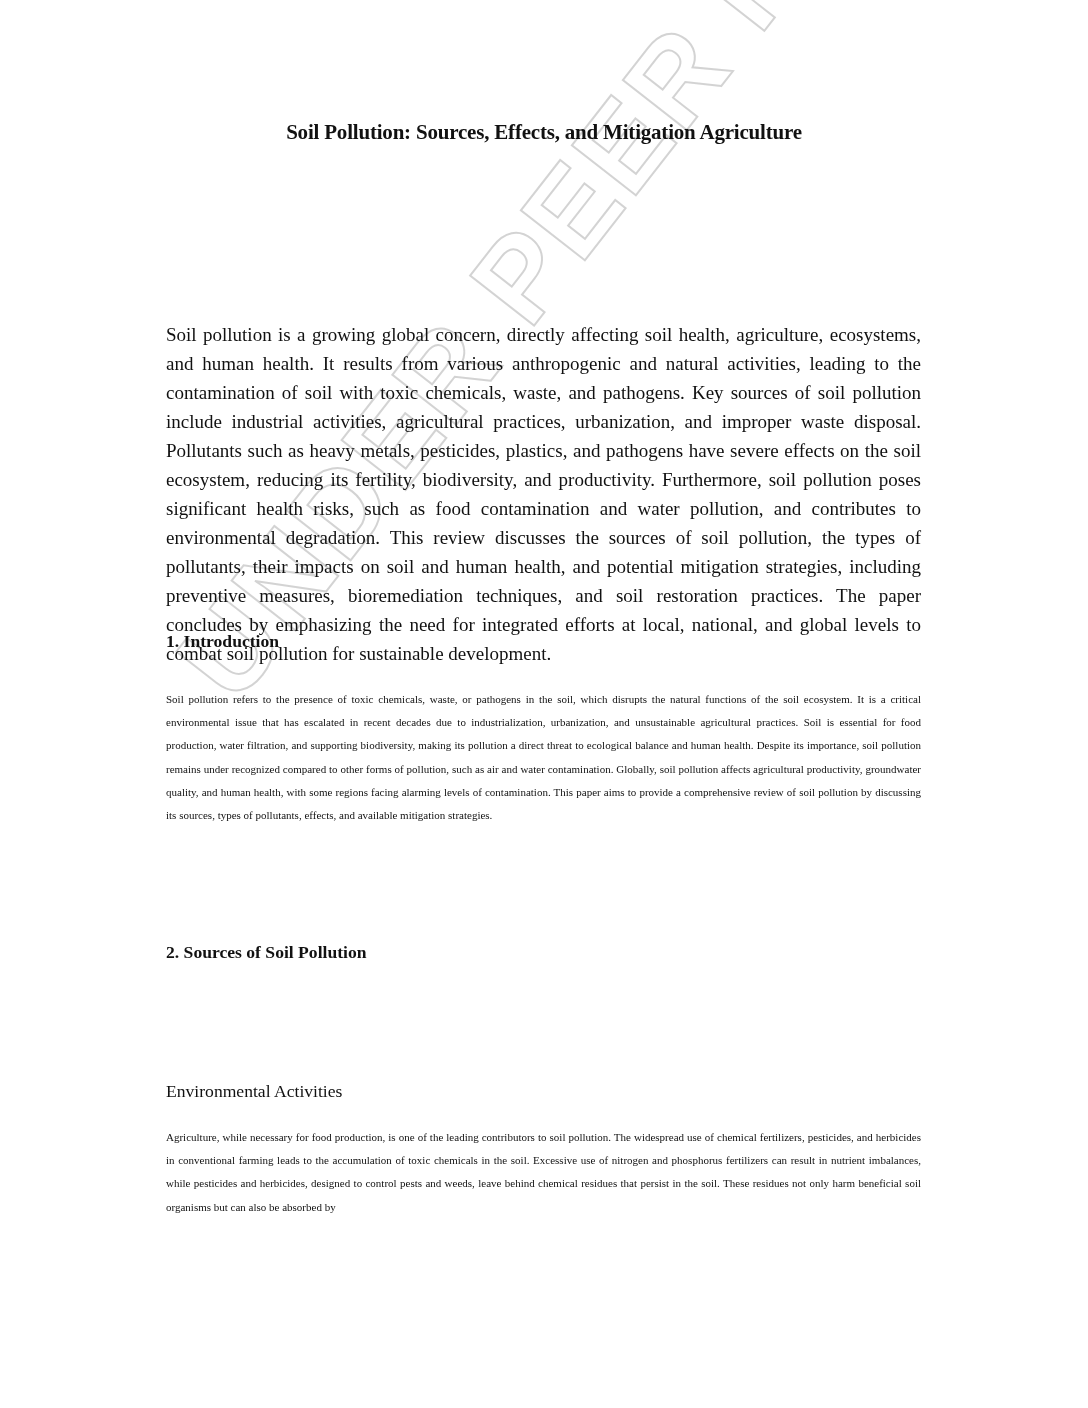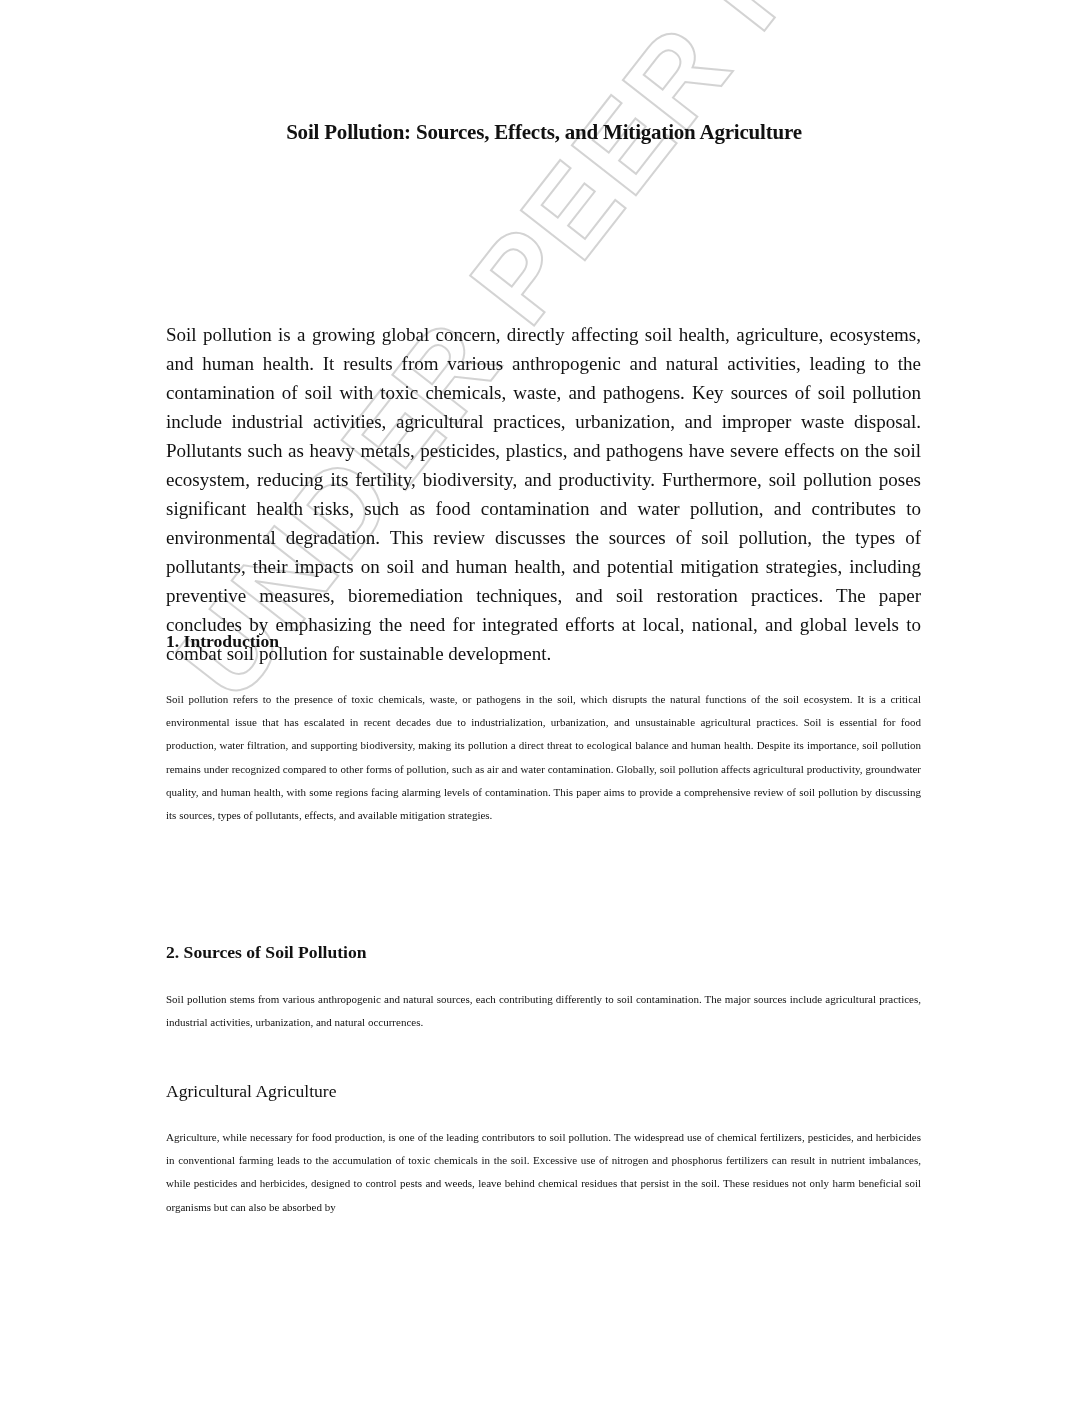--- a/index.html
+++ b/index.html
@@ -118,19 +118,18 @@
 
   <p class="abstract-body" style="margin:0;">Soil pollution is a growing global concern, directly affecting soil health, agriculture, ecosystems, and human health. It results from various anthropogenic and natural activities, leading to the contamination of soil with toxic chemicals, waste, and pathogens. Key sources of soil pollution include industrial activities, agricultural practices, urbanization, and improper waste disposal. Pollutants such as heavy metals, pesticides, plastics, and pathogens have severe effects on the soil ecosystem, reducing its fertility, biodiversity, and productivity. Furthermore, soil pollution poses significant health risks, such as food contamination and water pollution, and contributes to environmental degradation. This review discusses the sources of soil pollution, the types of pollutants, their impacts on soil and human health, and potential mitigation strategies, including preventive measures, bioremediation techniques, and soil restoration practices. The paper concludes by emphasizing the need for integrated efforts at local, national, and global levels to combat soil pollution for sustainable development.</p>
 
 
   <div class="section-heading h-intro">1. Introduction</div>
 
   <p class="para p-intro" style="margin:0;">Soil pollution refers to the presence of toxic chemicals, waste, or pathogens in the soil, which disrupts the natural functions of the soil ecosystem. It is a critical environmental issue that has escalated in recent decades due to industrialization, urbanization, and unsustainable agricultural practices. Soil is essential for food production, water filtration, and supporting biodiversity, making its pollution a direct threat to ecological balance and human health. Despite its importance, soil pollution remains under recognized compared to other forms of pollution, such as air and water contamination. Globally, soil pollution affects agricultural productivity, groundwater quality, and human health, with some regions facing alarming levels of contamination. This paper aims to provide a comprehensive review of soil pollution by discussing its sources, types of pollutants, effects, and available mitigation strategies.</p>
 
   <div class="section-heading h-sources">2. Sources of Soil Pollution</div>
 
-  <p class="para p-sources" style="margin:0;">Soil pollution stems from various anthropogenic and natural sources, each contributing differently to soil contamination. The major sources include agricultural practices, industrial activities, urbanization, and natural occurrences.</p>
 
-  <div class="subheading">Agricultural Agriculture</div>
+  <div class="subheading">Environmental Activities</div>
 
   <p class="para p-agri" style="margin:0;">Agriculture, while necessary for food production, is one of the leading contributors to soil pollution. The widespread use of chemical fertilizers, pesticides, and herbicides in conventional farming leads to the accumulation of toxic chemicals in the soil. Excessive use of nitrogen and phosphorus fertilizers can result in nutrient imbalances, while pesticides and herbicides, designed to control pests and weeds, leave behind chemical residues that persist in the soil. These residues not only harm beneficial soil organisms but can also be absorbed by</p>
 
 </div>
 
 </body></html>

